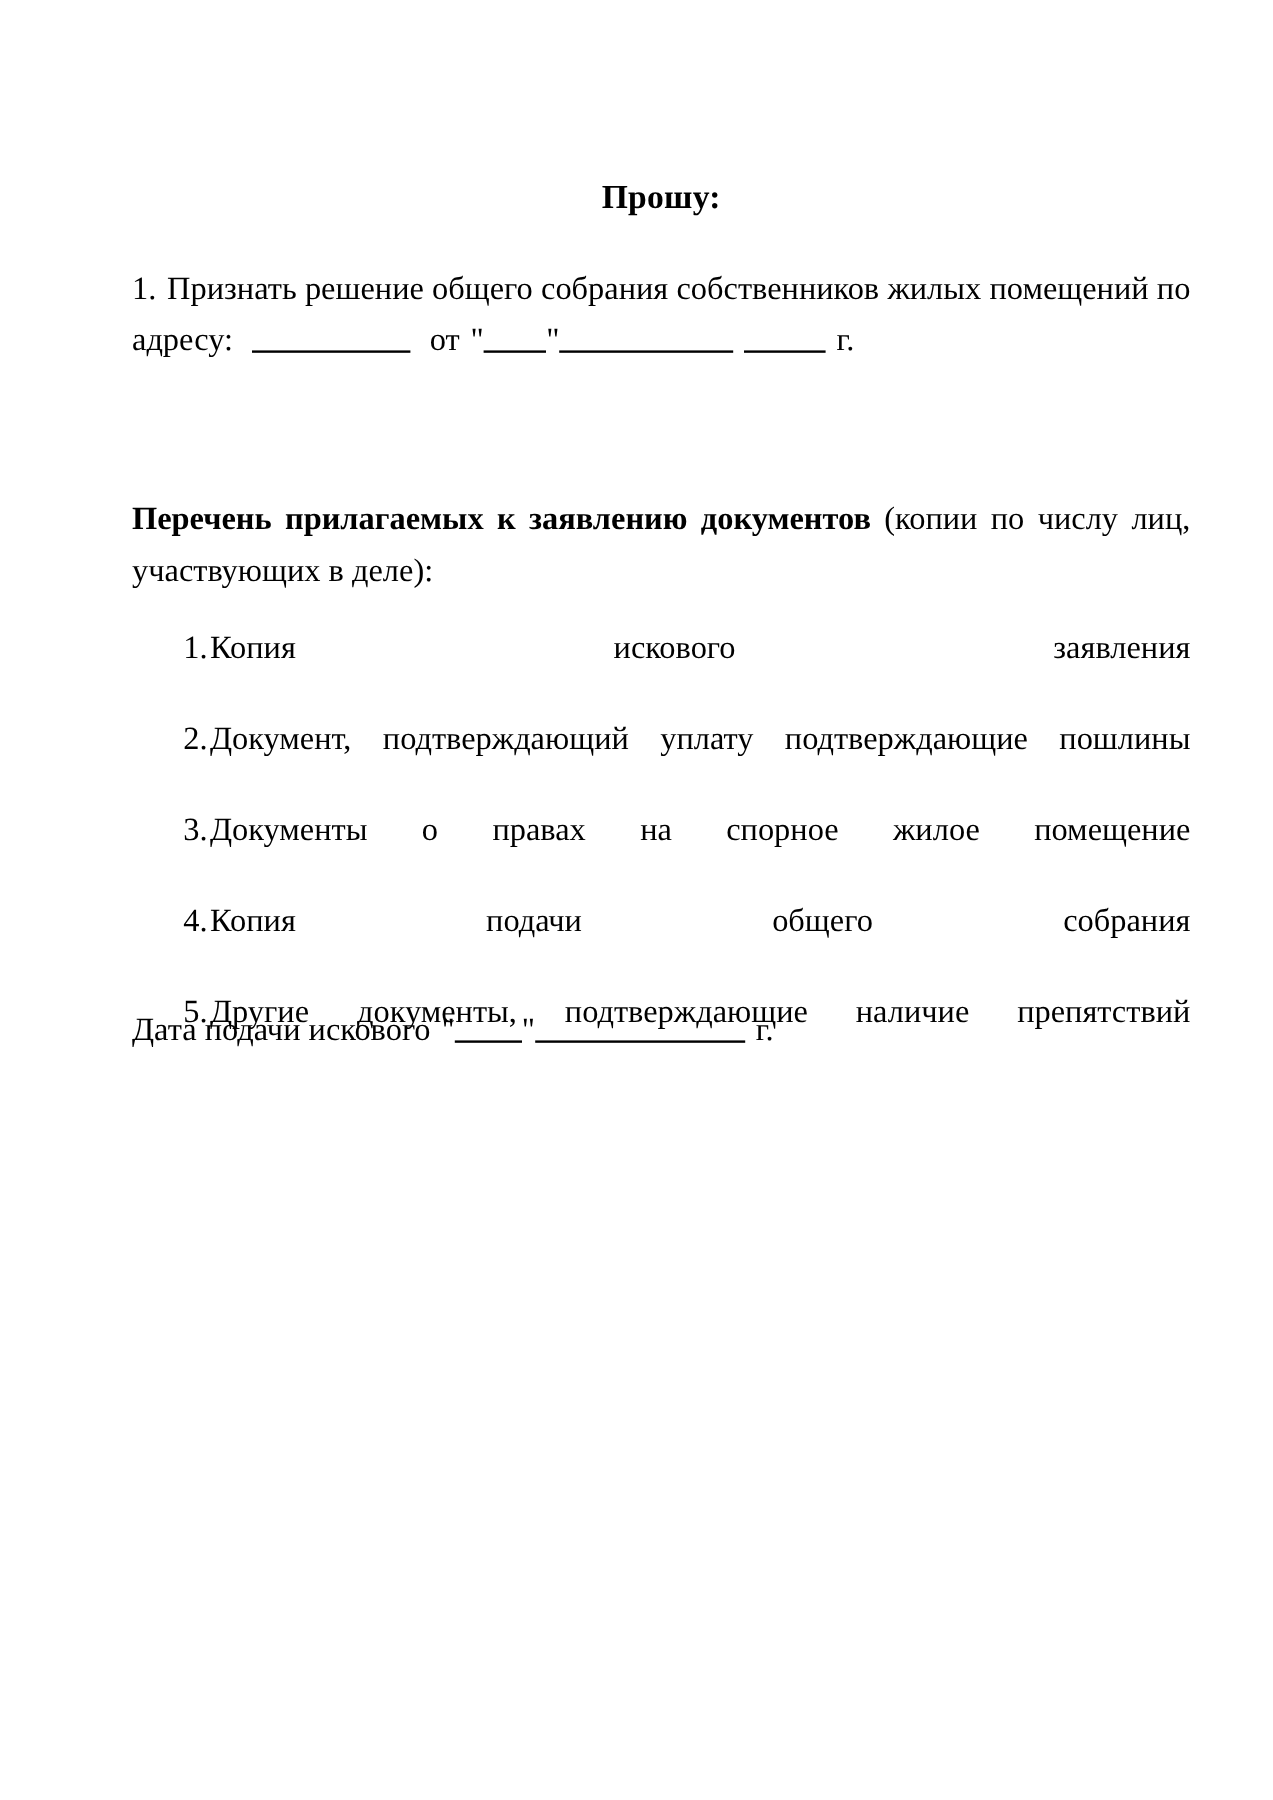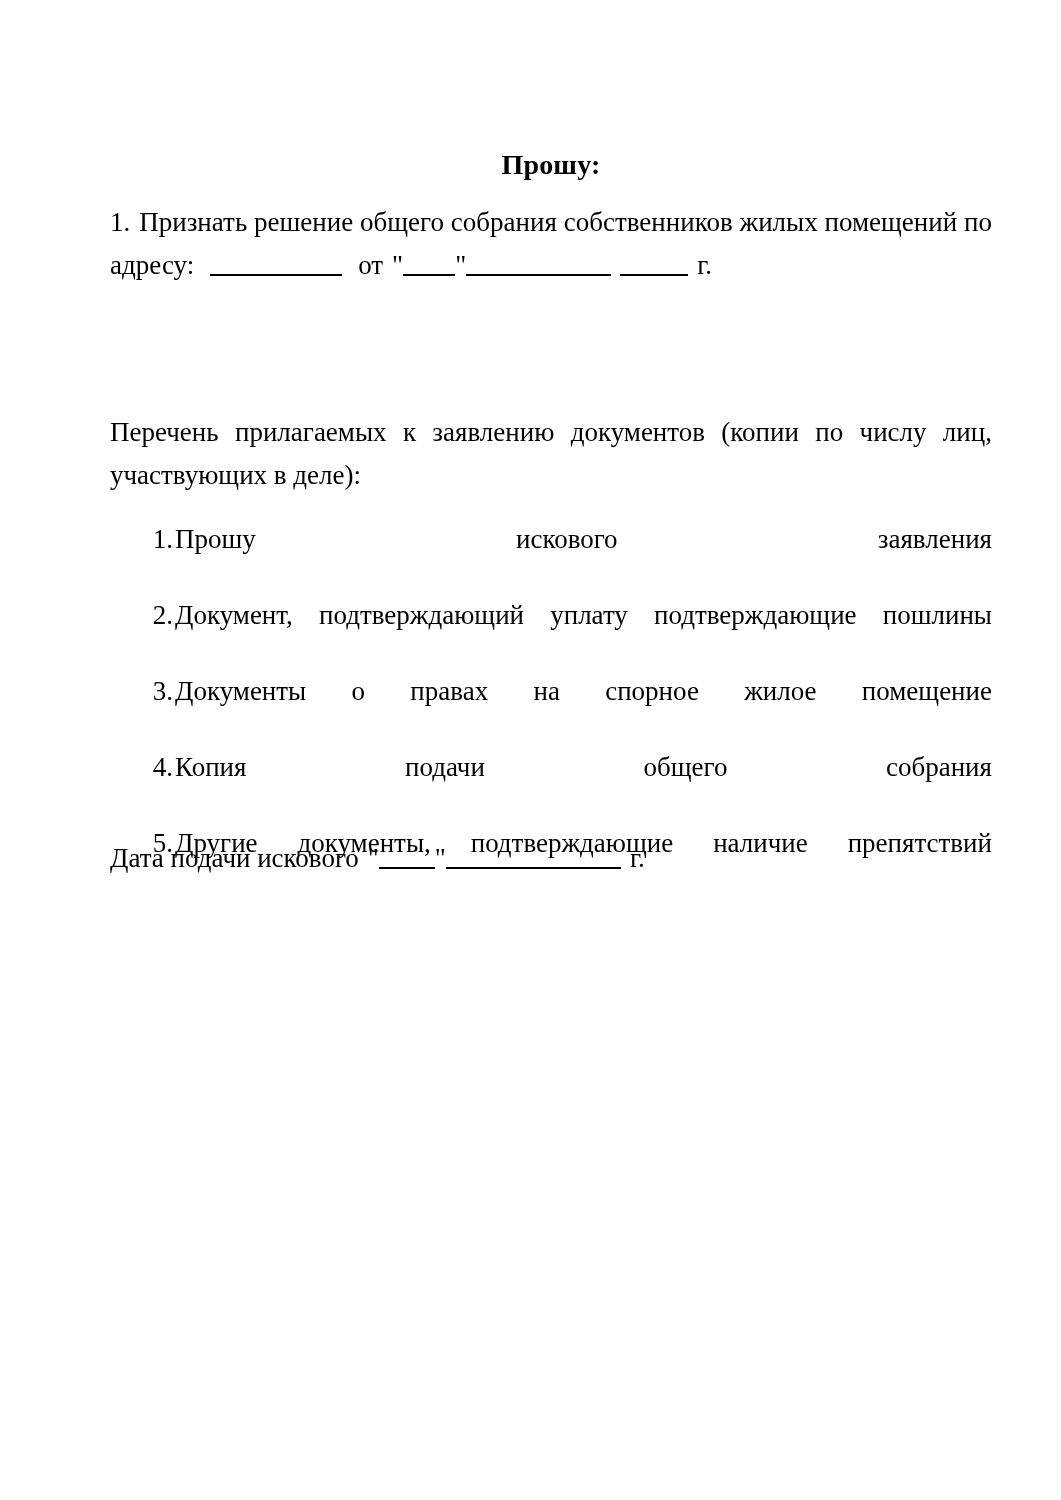--- a/index.html
+++ b/index.html
@@ -37,21 +37,21 @@
     font-size: 28px;
     font-weight: bold;
     letter-spacing: 0.2px;
     line-height: 34px;
   }
 
   
   .para-claim {
     position: absolute;
     left: 0;
-    top: 201px;
+    top: 219px;
     width: 882px;
     font-size: 27px;
     line-height: 43px;
     text-align: justify;
     text-justify: inter-word;
   }
   .para-claim .last-line {
     display: block;
     text-align: left;
   }
@@ -61,21 +61,21 @@
     position: absolute;
     left: 0;
     top: 411px;
     width: 882px;
     font-size: 27px;
     line-height: 43px;
     text-align: justify;
     text-justify: inter-word;
   }
   .para-attach .bold-lead {
-    font-weight: normal;
+    font-weight: bold;
   }
 
   
   .attach-list {
     position: absolute;
     left: 0;
     top: 520px;
     width: 882px;
     margin: 0;
     padding: 0;
@@ -155,21 +155,21 @@
       <span>1.</span><span class="sp sp-sm"></span><span>Признать решение общего собрания собственников жилых помещений по адресу:</span><span class="sp sp-md"></span><span class="blank blank-addr"></span><span class="sp sp-md"></span><span>от</span><span class="sp sp-sm"></span><span>"</span><span class="blank blank-day"></span><span>"</span><span class="blank blank-month"></span><span class="sp sp-sm"></span><span class="blank blank-year"></span><span class="sp sp-sm"></span><span>г.</span>
     </div>
 
     <div class="para-attach">
       <span class="bold-lead">Перечень прилагаемых к заявлению документов</span><span> (копии по числу лиц, участвующих в деле):</span>
     </div>
 
     <ol class="attach-list">
       <li>
         <span class="num">1.</span>
-        <span class="txt">Прошу искового заявления</span>
+        <span class="txt">Копия искового заявления</span>
       </li>
       <li>
         <span class="num">2.</span>
         <span class="txt">Документ, подтверждающий уплату подтверждающие пошлины</span>
       </li>
       <li>
         <span class="num">3.</span>
         <span class="txt">Документы о правах на спорное жилое помещение</span>
       </li>
       <li>

